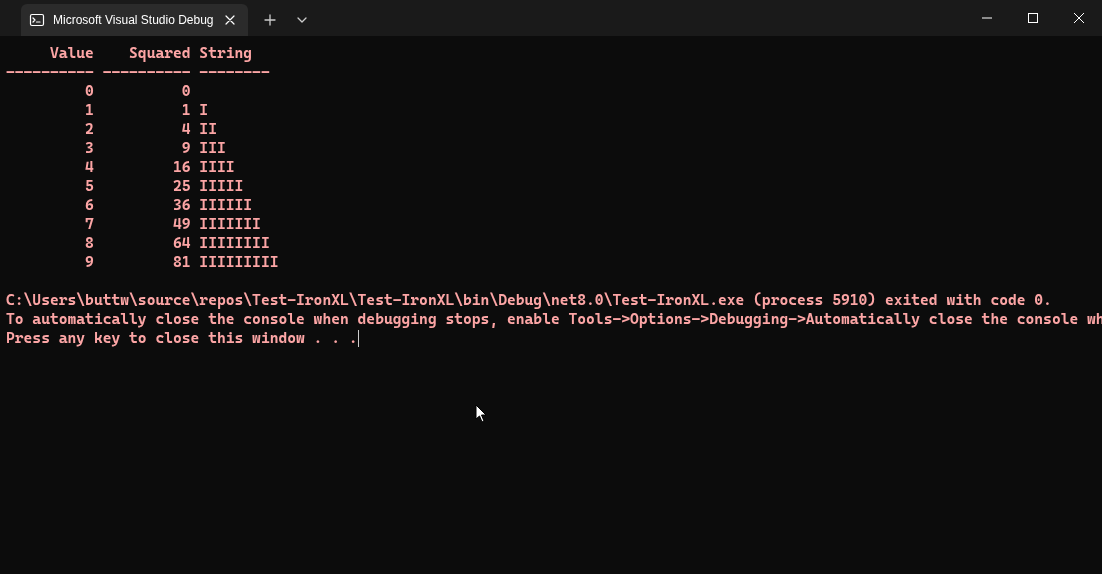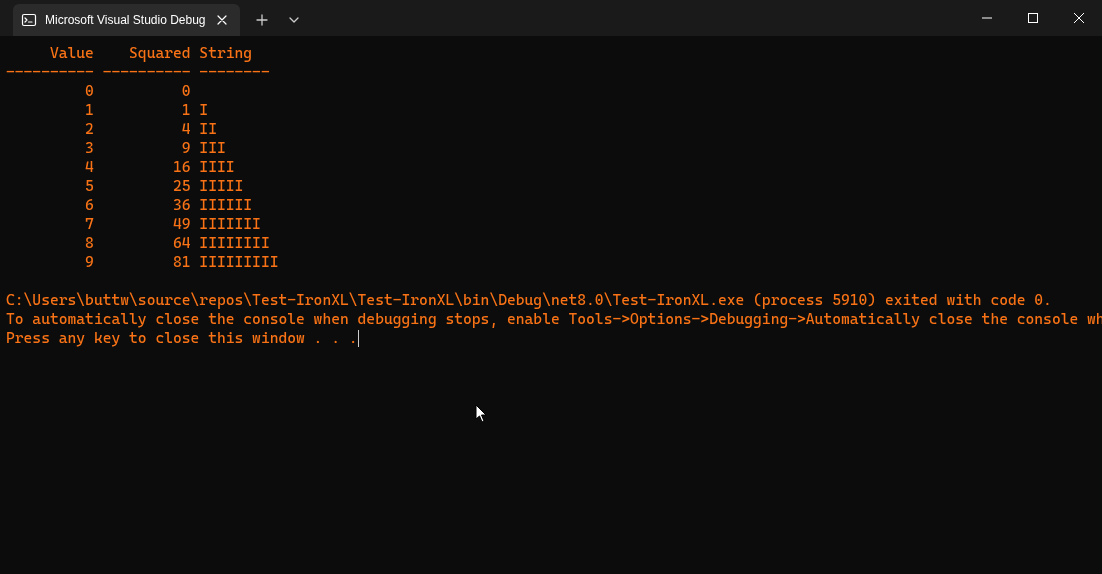--- a/index.html
+++ b/index.html
@@ -27,21 +27,21 @@
       display: flex;
       align-items: center;
       background: #2b2b2b;
       padding: 0 10px 0 8px;
       gap: 8px;
       min-width: 0;
       max-width: 230px;
       border-top-left-radius: 6px;
       border-top-right-radius: 6px;
       margin-top: 4px;
-      margin-left: 13px;
+      margin-left: 21px;
     }
     .tab-icon {
       width: 16px;
       height: 16px;
       display: flex;
       align-items: center;
       justify-content: center;
       flex-shrink: 0;
     }
     .tab-title {
@@ -95,22 +95,23 @@
       align-items: center;
       justify-content: center;
       color: #ffffff;
       cursor: pointer;
     }
     .console-output {
       padding: 8px 6px;
       font-size: 15px;
       line-height: 19px;
       white-space: pre;
-      color: #f97316;
+      color: #fca5a5;
       font-family: Consolas, 'Cascadia Mono', monospace;
+      font-weight: bold;
     }
     .cursor-line {
       position: relative;
       display: inline;
       margin-top: 33px;
     }
     .text-cursor {
       display: inline-block;
       width: 1px;
       height: 17px;

